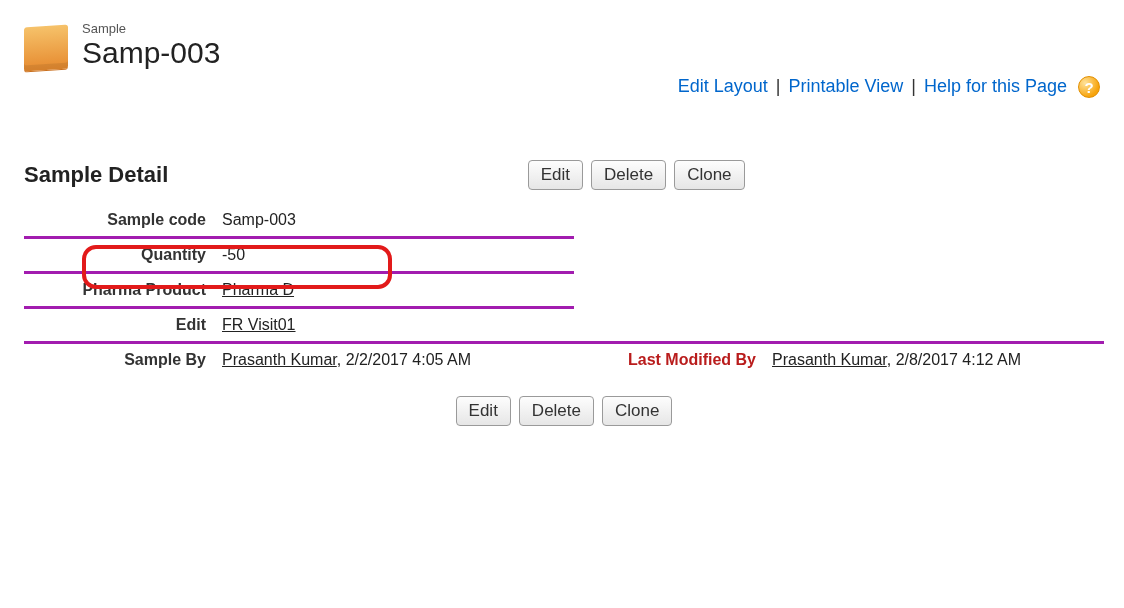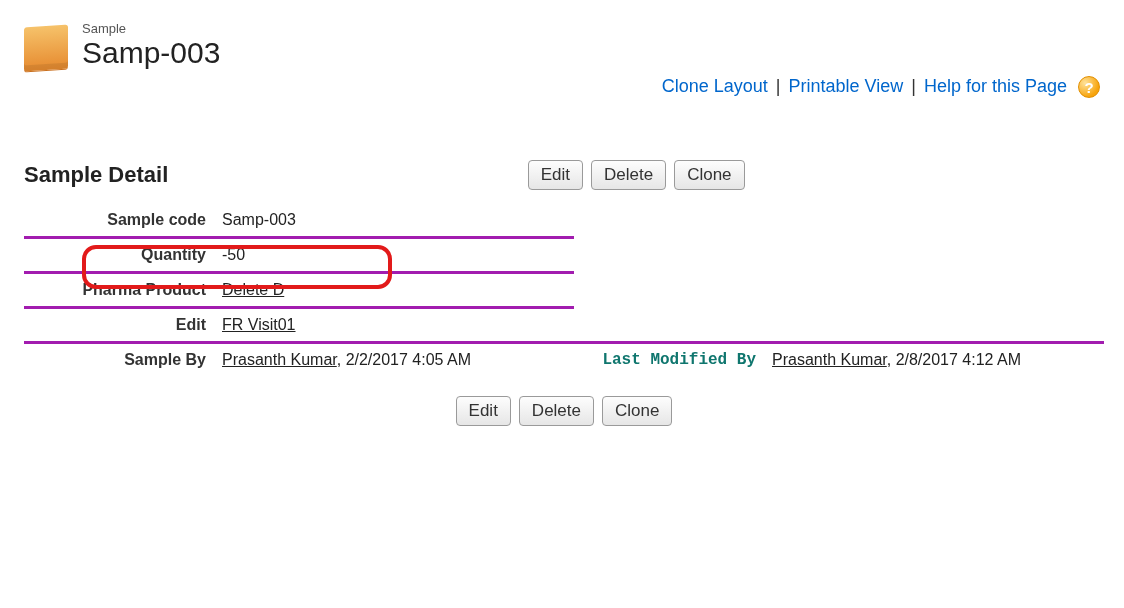--- a/index.html
+++ b/index.html
@@ -120,24 +120,23 @@
   .detail-table td.label {
     text-align: right;
     font-weight: bold;
     color: #333;
     width: 190px;
     white-space: nowrap;
   }
   .detail-table td.label2 {
     text-align: right;
     font-weight: bold;
-    color: #0f766e;
+    color: #b91c1c;
     width: 190px;
     white-space: nowrap;
-    font-family: Liberation Mono, monospace;
   }
   .detail-table td.val {
     width: 360px;
   }
   .detail-table td.val2 {
   }
   .linkish {
     text-decoration: underline;
     color: #222;
   }
@@ -164,21 +163,21 @@
 
 <div class="header-row">
   <div class="record-icon"></div>
   <div class="header-text">
     <p class="type-label">Sample</p>
     <h1>Samp-003</h1>
   </div>
 </div>
 
 <div class="top-links">
-  <a href="#">Clone Layout</a>
+  <a href="#">Edit Layout</a>
   <span class="sep">|</span>
   <a href="#">Printable View</a>
   <span class="sep">|</span>
   <a href="#">Help for this Page</a>
   <span class="help-icon">?</span>
 </div>
 
 <div class="detail-section">
   <div class="section-head">
     <h2 class="section-title">Sample Detail</h2>
@@ -200,21 +199,21 @@
         <td class="val2"></td>
       </tr>
       <tr class="left-only">
         <td class="label">Quantity</td>
         <td class="val">-50</td>
         <td class="label2"></td>
         <td class="val2"></td>
       </tr>
       <tr class="left-only">
         <td class="label">Pharma Product</td>
-        <td class="val"><span class="linkish">Delete D</span></td>
+        <td class="val"><span class="linkish">Pharma D</span></td>
         <td class="label2"></td>
         <td class="val2"></td>
       </tr>
       <tr class="left-only">
         <td class="label">Edit</td>
         <td class="val"><span class="linkish">FR Visit01</span></td>
         <td class="label2"></td>
         <td class="val2"></td>
       </tr>
       <tr>

